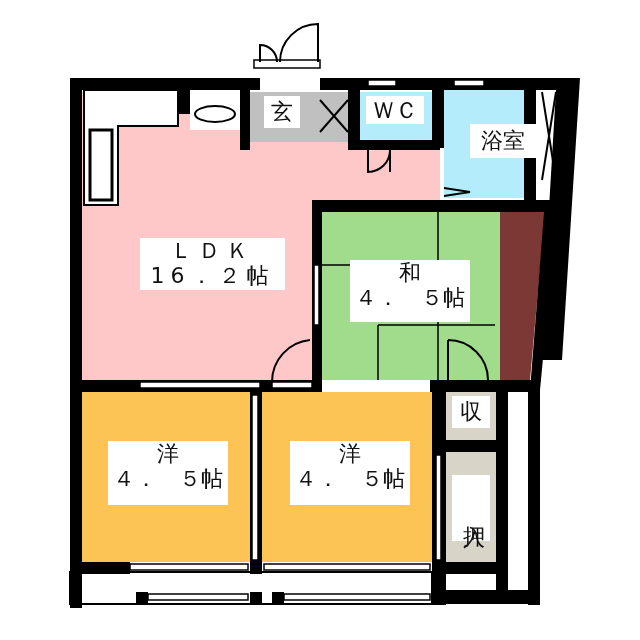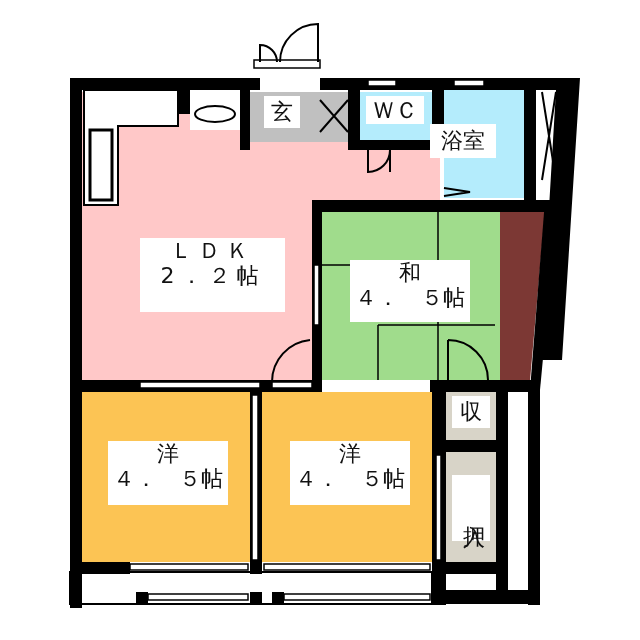--- a/index.html
+++ b/index.html
@@ -90,23 +90,23 @@
   </g>
 
   <g stroke="#000" stroke-width="1.5">
     <line x1="438" y1="212" x2="438" y2="380"></line>
     <line x1="322" y1="265" x2="370" y2="265"></line>
     <line x1="378" y1="325" x2="495" y2="325"></line>
     <line x1="378" y1="325" x2="378" y2="380"></line>
   </g>
 </svg>
 
-<div class="lbl" style="left:140px;top:238px;width:145px;height:74px;font-size:22px;letter-spacing:6px;">
+<div class="lbl" style="left:140px;top:238px;width:145px;height:52px;font-size:22px;letter-spacing:6px;">
   <div>ＬＤＫ</div>
-  <div>2．２帖</div>
+  <div>16．２帖</div>
 </div>
 
 <div class="lbl" style="left:350px;top:260px;width:120px;height:62px;font-size:22px;">
   <div>和</div>
   <div>４．　５帖</div>
 </div>
 
 <div class="lbl" style="left:108px;top:441px;width:120px;height:64px;font-size:22px;">
   <div>洋</div>
   <div>４．　５帖</div>
@@ -114,17 +114,17 @@
 
 <div class="lbl" style="left:290px;top:441px;width:120px;height:64px;font-size:22px;">
   <div>洋</div>
   <div>４．　５帖</div>
 </div>
 
 <div class="lbl" style="left:264px;top:96px;width:36px;height:32px;font-size:22px;line-height:32px;">玄</div>
 
 <div class="lbl" style="left:366px;top:96px;width:58px;height:28px;font-size:23px;line-height:28px;">ＷＣ</div>
 
-<div class="lbl" style="left:430px;top:124px;width:66px;height:34px;font-size:22px;line-height:34px;">浴室</div>
+<div class="lbl" style="left:470px;top:124px;width:66px;height:34px;font-size:22px;line-height:34px;">浴室</div>
 
 <div class="lbl" style="left:452px;top:396px;width:38px;height:32px;font-size:22px;line-height:32px;">収</div>
 
 <div class="lbl" style="left:452px;top:475px;width:38px;height:66px;font-size:22px;line-height:32px;writing-mode:vertical-rl;">押入</div>
 
 </body></html>

